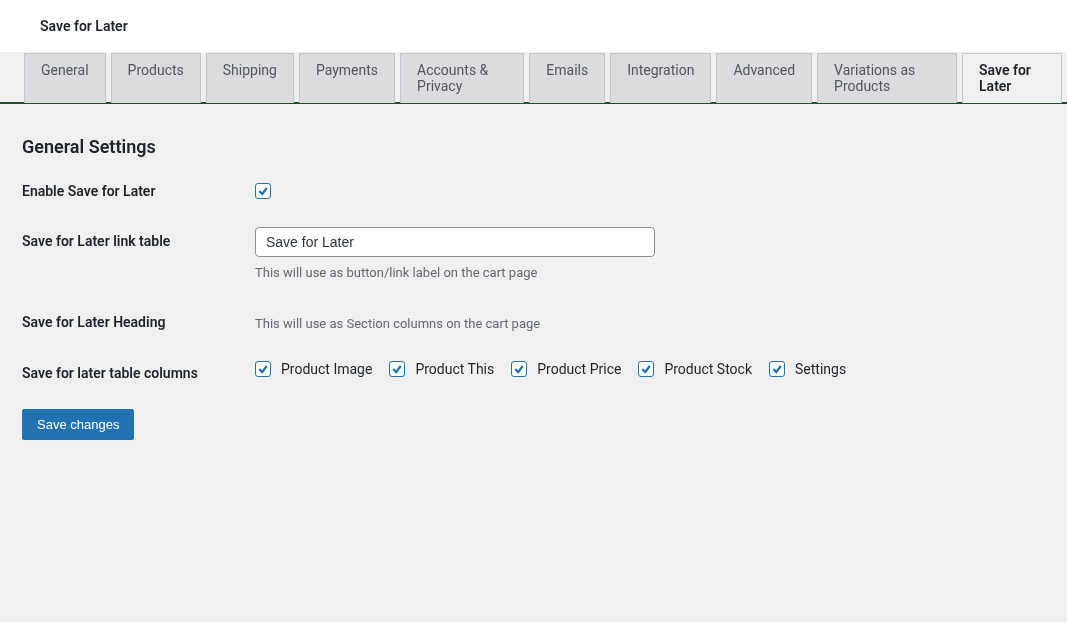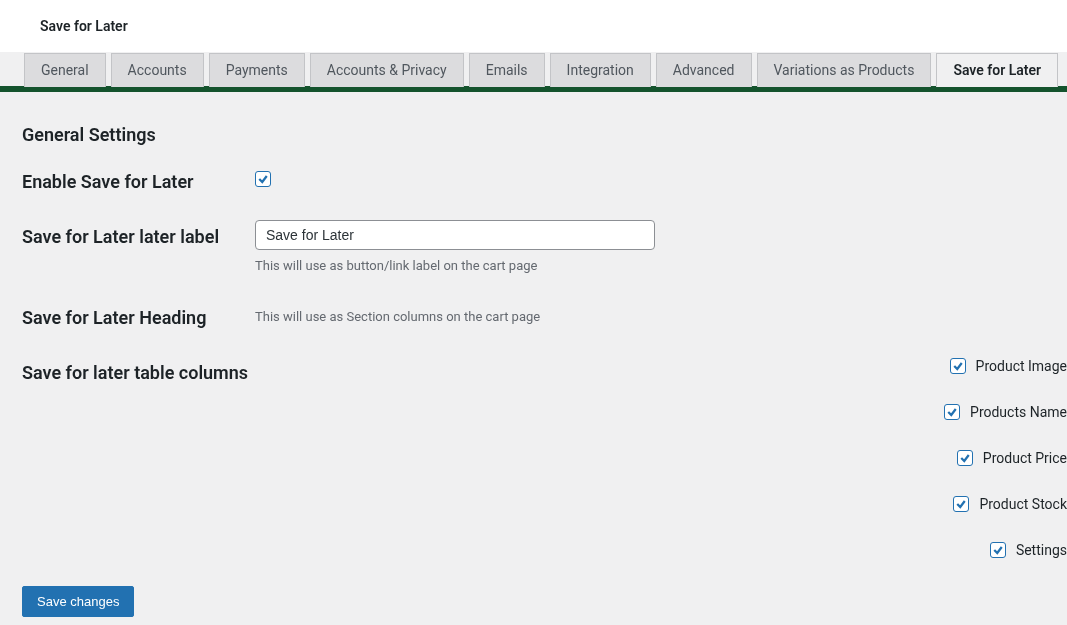--- a/index.html
+++ b/index.html
@@ -21,21 +21,21 @@
     }
     .content-area {
       background: #f0f0f1;
       padding: 0 0 30px 0;
       min-height: 570px;
     }
     .nav-tabs {
       display: flex;
       background: #f0f0f1;
       padding-left: 24px;
-      border-bottom: 6px solid #14532d;
+      border-bottom: 2px solid #14532d;
     }
     .nav-tab {
       padding: 8px 16px;
       background: #dcdcde;
       border: 1px solid #c3c4c7;
       border-bottom: none;
       margin-right: 5px;
       color: #50575e;
       font-size: 14px;
       cursor: pointer;
@@ -59,21 +59,21 @@
       margin-left: 22px;
       margin-top: 10px;
     }
     .form-row {
       display: flex;
       align-items: flex-start;
       margin-bottom: 28px;
     }
     .form-label {
       width: 233px;
-      font-size: 18px;
+      font-size: 14px;
       font-weight: 600;
       color: #1d2327;
       padding-top: 6px;
     }
     .form-field {
       flex: 1;
     }
     .checkbox-wrapper {
       display: flex;
       align-items: center;
@@ -106,24 +106,23 @@
       color: #2c3338;
       background: #fff;
     }
     .help-text {
       font-size: 13px;
       color: #646970;
       margin-top: 8px;
     }
     .checkbox-list {
       display: flex;
-      flex-direction: column;
-      gap: 30px;
+      flex-direction: row;
+      gap: 17px;
       padding-top: 2px;
-      align-items: flex-end;
     }
     .checkbox-item {
       display: flex;
       align-items: center;
       gap: 10px;
     }
     .checkbox-item-label {
       font-size: 14px;
       color: #1d2327;
     }
@@ -142,21 +141,22 @@
     }
   </style>
 </head>
 <body>
 
 <div class="page-title">Save for Later</div>
 
 <div class="content-area">
   <div class="nav-tabs">
     <div class="nav-tab">General</div>
-    <div class="nav-tab">Accounts</div>
+    <div class="nav-tab">Products</div>
+    <div class="nav-tab">Shipping</div>
     <div class="nav-tab">Payments</div>
     <div class="nav-tab">Accounts &amp; Privacy</div>
     <div class="nav-tab">Emails</div>
     <div class="nav-tab">Integration</div>
     <div class="nav-tab">Advanced</div>
     <div class="nav-tab">Variations as Products</div>
     <div class="nav-tab active">Save for Later</div>
   </div>
 
   <h2 class="section-heading">General Settings</h2>
@@ -170,21 +170,21 @@
           <span class="checkbox">
             <svg viewBox="0 0 16 16">
                 <polyline points="3,8 7,12 13,4"></polyline>
               </svg>
           </span>
         </div>
       </div>
     </div>
 
     <div class="form-row">
-      <div class="form-label">Save for Later later label</div>
+      <div class="form-label">Save for Later link table</div>
       <div class="form-field">
         <input type="text" class="text-input" value="Save for Later" style="">
         <div class="help-text">This will use as button/link label on the cart page</div>
       </div>
     </div>
 
     <div class="form-row">
       <div class="form-label">Save for Later Heading</div>
       <div class="form-field">
         <div class="help-text">This will use as Section columns on the cart page</div>
@@ -202,21 +202,21 @@
                 </svg>
             </span>
             <span class="checkbox-item-label">Product Image</span>
           </div>
           <div class="checkbox-item">
             <span class="checkbox">
               <svg viewBox="0 0 16 16">
                   <polyline points="3,8 7,12 13,4"></polyline>
                 </svg>
             </span>
-            <span class="checkbox-item-label">Products Name</span>
+            <span class="checkbox-item-label">Product This</span>
           </div>
           <div class="checkbox-item">
             <span class="checkbox">
               <svg viewBox="0 0 16 16">
                   <polyline points="3,8 7,12 13,4"></polyline>
                 </svg>
             </span>
             <span class="checkbox-item-label">Product Price</span>
           </div>
           <div class="checkbox-item">

